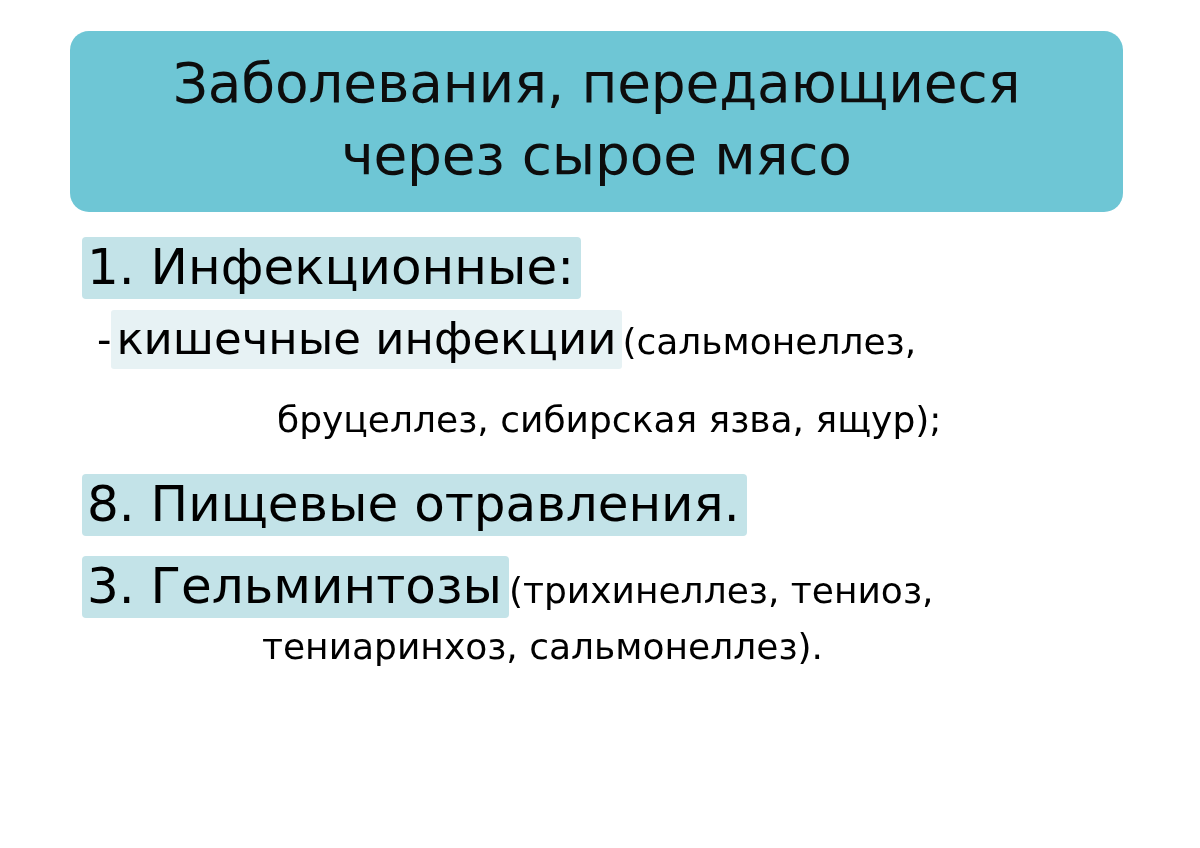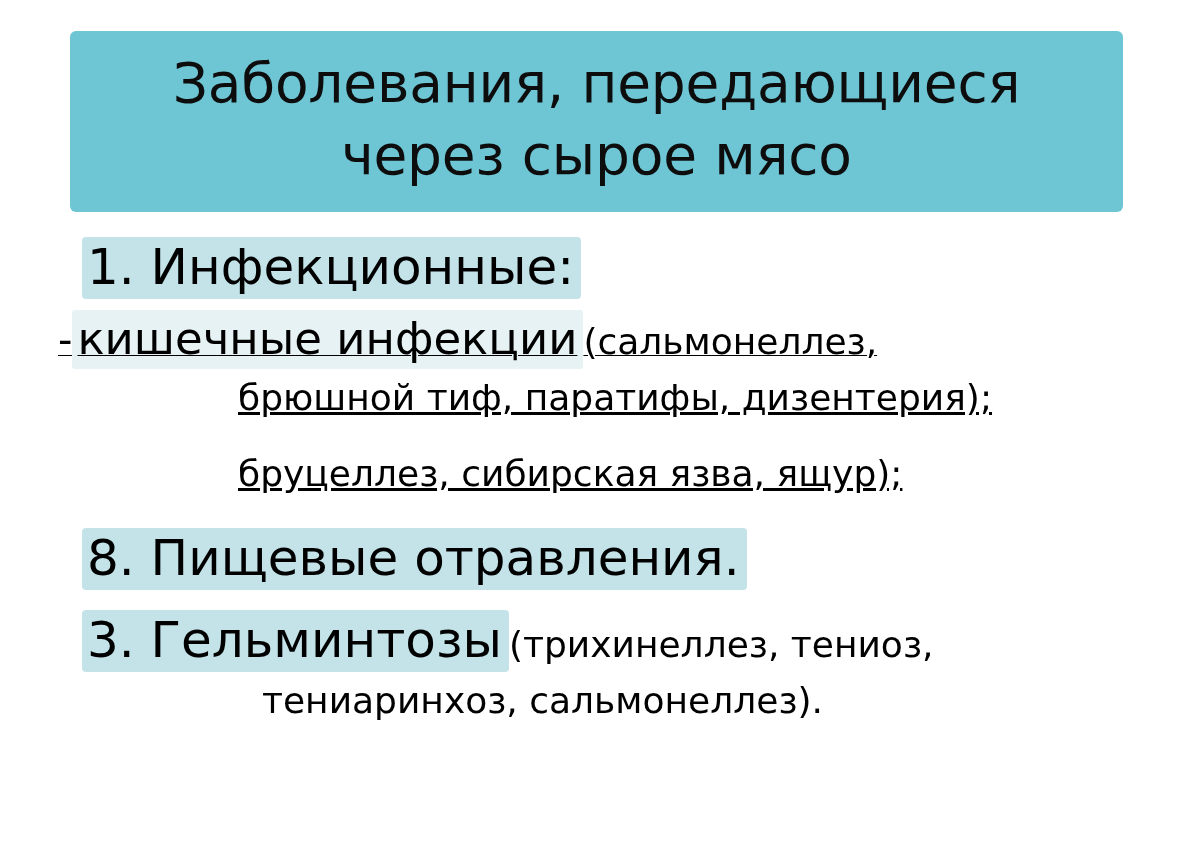--- a/index.html
+++ b/index.html
@@ -20,21 +20,21 @@
   }
 
   
   #title-banner {
     position: absolute;
     left: 70px;
     top: 31px;
     width: 1053px;
     height: 181px;
     background: #6ec6d5;
-    border-radius: 6px;
+    border-radius: 19px;
     display: flex;
     flex-direction: column;
     align-items: center;
     justify-content: center;
     box-sizing: border-box;
     padding: 2px 14px 8px 14px;
   }
 
   #title-banner .title-line {
     font-size: 55px;
@@ -56,22 +56,21 @@
     position: relative;
   }
 
   
   .row {
     padding-left: 82px;
     box-sizing: border-box;
   }
 
   .row.hang {
-    padding-left: 58px;
-    text-decoration: underline;
+    padding-left: 97px;
   }
 
   
   .hl-strong {
     background: #c3e3e8;
     border-radius: 4px;
     padding: 1px 7px 3px 5px;
     box-decoration-break: clone;
     -webkit-box-decoration-break: clone;
   }
@@ -138,21 +137,20 @@
   <div id="body-block">
 
     <div class="block row" id="item-1">
       <span class="t-head hl-strong">1. Инфекционные:</span>
     </div>
 
     <div class="block row hang" id="sub-1">
       <div class="nowrap">
         <span class="dash">-</span><span class="t-term hl-soft">кишечные инфекции</span><span class="t-rest">(сальмонеллез,</span>
       </div>
-      <div class="t-cont">брюшной тиф, паратифы, дизентерия);</div>
     </div>
 
     <div class="block row hang" id="sub-2">
       <div class="t-cont">бруцеллез, сибирская язва, ящур);</div>
     </div>
 
     <div class="block row" id="item-2">
       <span class="t-head hl-strong">8. Пищевые отравления.</span>
     </div>
 

